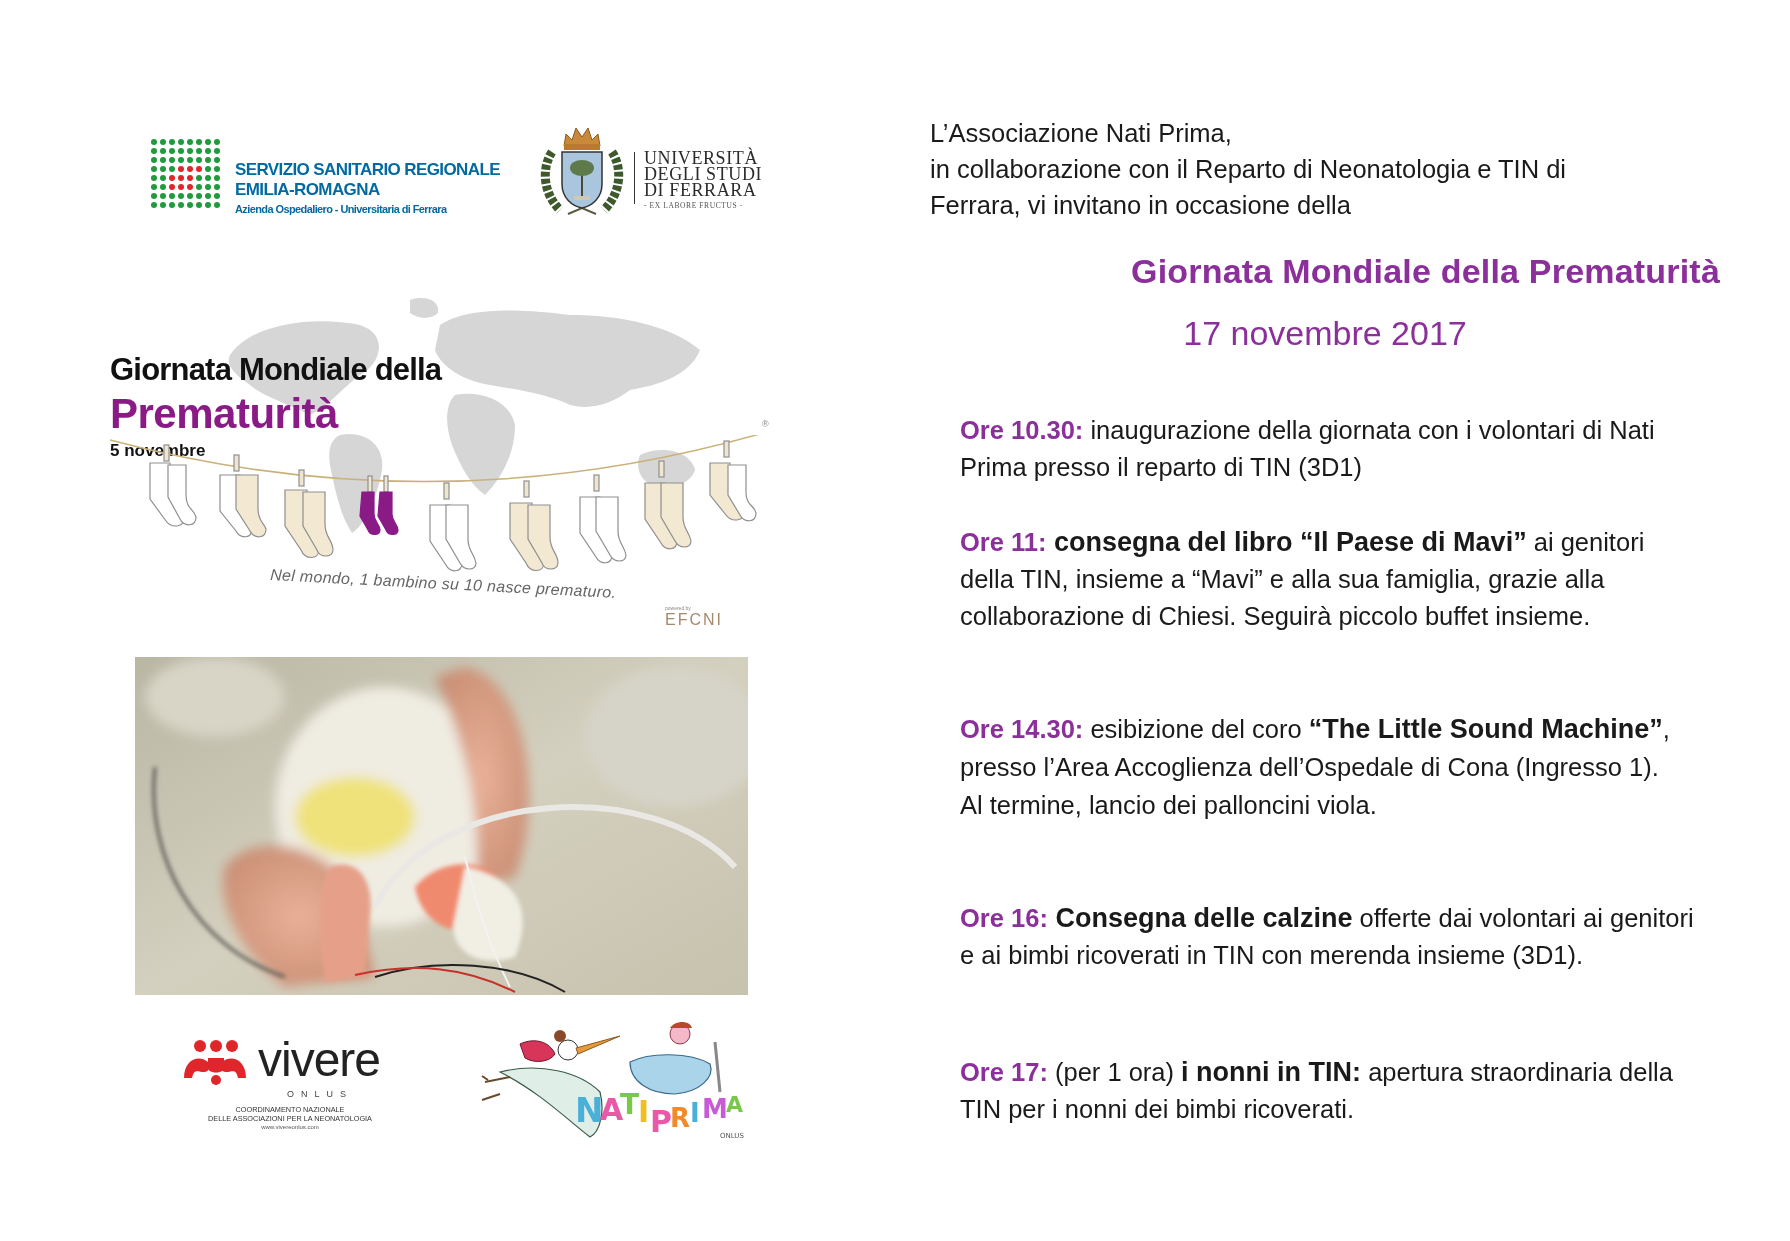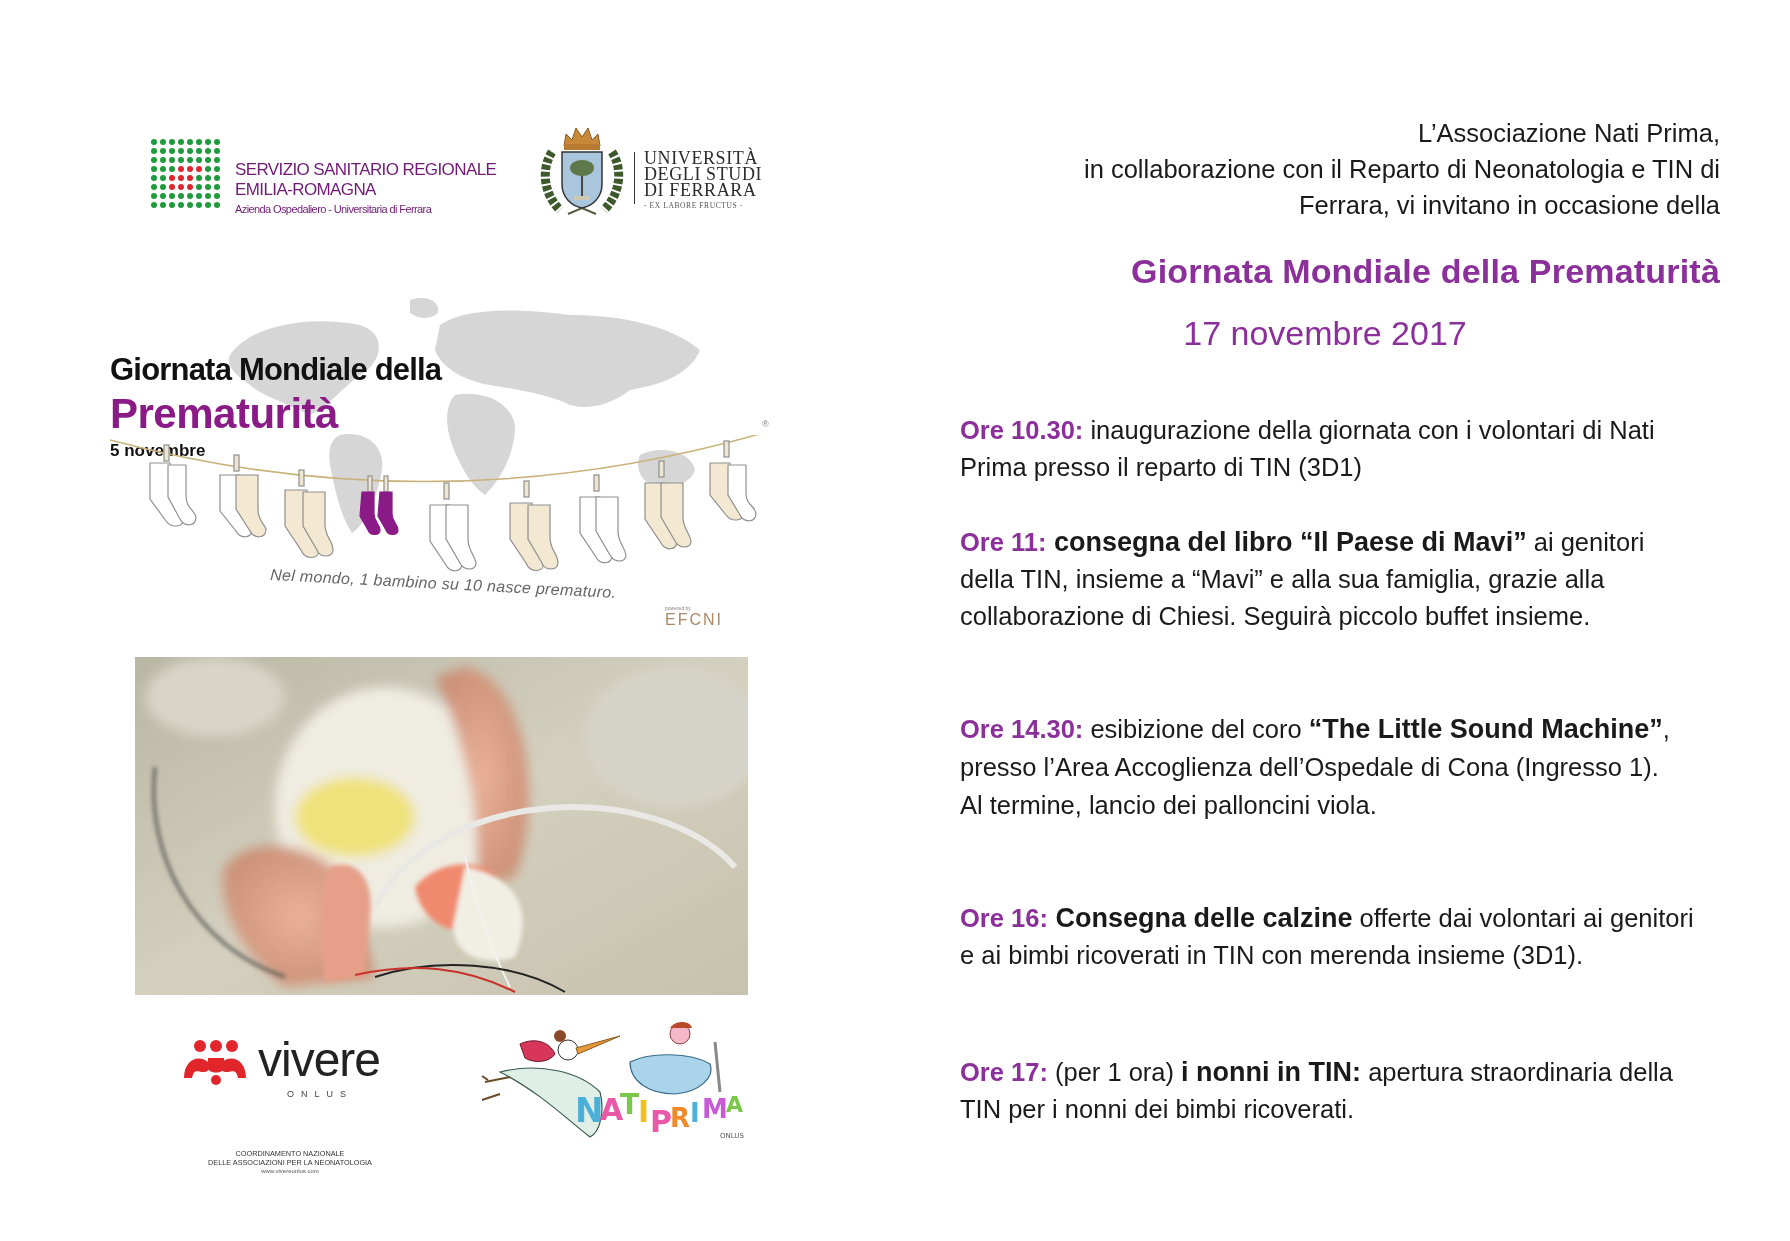--- a/index.html
+++ b/index.html
@@ -3,21 +3,21 @@
 <meta charset="utf-8">
 <style>
   html,body{margin:0;padding:0;background:#ffffff;}
   body{width:1790px;height:1241px;position:relative;overflow:hidden;font-family:"Liberation Sans","DejaVu Sans",sans-serif;color:#1a1a1a;}
   .abs{position:absolute;}
   
   .ssr-logo{left:150px;top:135px;width:370px;height:85px;}
   .dotgrid{position:absolute;left:0;top:3px;display:grid;grid-template-columns:repeat(8,8px);grid-auto-rows:8px;gap:1px 1px;}
   .dotgrid span{width:6px;height:6px;border-radius:50%;background:#1f9a3c;margin:1px;}
   .dotgrid span.r{background:#e0262b;}
-  .ssr-text{position:absolute;left:85px;top:25px;color:#701a75;font-weight:normal;letter-spacing:-0.6px;line-height:20px;}
+  .ssr-text{position:absolute;left:85px;top:25px;color:#0369a1;font-weight:bold;letter-spacing:-0.6px;line-height:20px;}
   .ssr-text .l1{font-size:17px;}
   .ssr-text .l2{font-size:17px;}
   .ssr-text .l3{font-size:11px;line-height:18px;}
   .unife-logo{left:538px;top:122px;width:240px;height:100px;}
   .crest{position:absolute;left:0;top:0;width:88px;height:98px;}
   .unife-divider{position:absolute;left:96px;top:30px;width:1px;height:52px;background:#333;}
   .unife-text{position:absolute;left:106px;top:28px;font-family:"Liberation Serif","DejaVu Serif",serif;color:#2b2b2b;font-size:18px;line-height:16px;letter-spacing:0.6px;}
   .unife-motto{font-size:7.5px;line-height:12px;color:#555;letter-spacing:0.6px;margin-top:2px;}
 
   .poster{left:110px;top:295px;width:680px;height:355px;overflow:hidden;}
@@ -31,28 +31,28 @@
   .efcni{position:absolute;left:555px;top:310px;}
   .efcni .pw{font-size:5px;color:#888;}
   .efcni .name{font-size:16px;color:#a8896a;letter-spacing:2px;}
 
   .photo{left:135px;top:657px;width:613px;height:338px;overflow:hidden;background:#c9c3b0;}
 
   .vivere-logo{left:175px;top:1030px;width:230px;height:115px;}
   .vivere-icon{position:absolute;left:5px;top:8px;width:70px;height:50px;}
   .vivere-name{position:absolute;left:83px;top:5px;font-size:48px;color:#222;letter-spacing:-1px;line-height:50px;}
   .vivere-onlus{position:absolute;left:0;top:59px;width:230px;text-align:center;padding-left:60px;box-sizing:border-box;font-size:9px;letter-spacing:7px;color:#444;}
-  .vivere-sub{position:absolute;left:0;top:75px;width:230px;text-align:center;font-size:7.3px;line-height:9px;color:#333;margin-top:44px;}
+  .vivere-sub{position:absolute;left:0;top:75px;width:230px;text-align:center;font-size:7.3px;line-height:9px;color:#333;}
   .vivere-url{font-size:6px;color:#555;}
 
   .natiprima-logo{left:480px;top:1022px;width:270px;height:120px;}
 
   
   .right{left:930px;top:115px;width:790px;}
-  .intro{text-align:right;font-size:25.5px;line-height:36px;color:#1a1a1a;}
+  .intro{text-align:left;font-size:25.5px;line-height:36px;color:#1a1a1a;}
   .event-title{text-align:right;color:#8b2f9a;font-weight:bold;font-size:34px;margin-top:28px;line-height:40px;letter-spacing:0.2px;}
   .event-date{text-align:center;color:#8b2f9a;font-weight:normal;font-size:34px;margin-top:22px;line-height:40px;}
   .schedule{position:absolute;left:960px;width:740px;font-size:25.5px;line-height:37px;color:#1a1a1a;}
   .schedule .time{color:#8b2f9a;font-weight:bold;}
   .schedule .em{font-weight:bold;font-size:27px;}
   .schedule p{margin:0;}
 </style>
 </head>
 <body>
 

